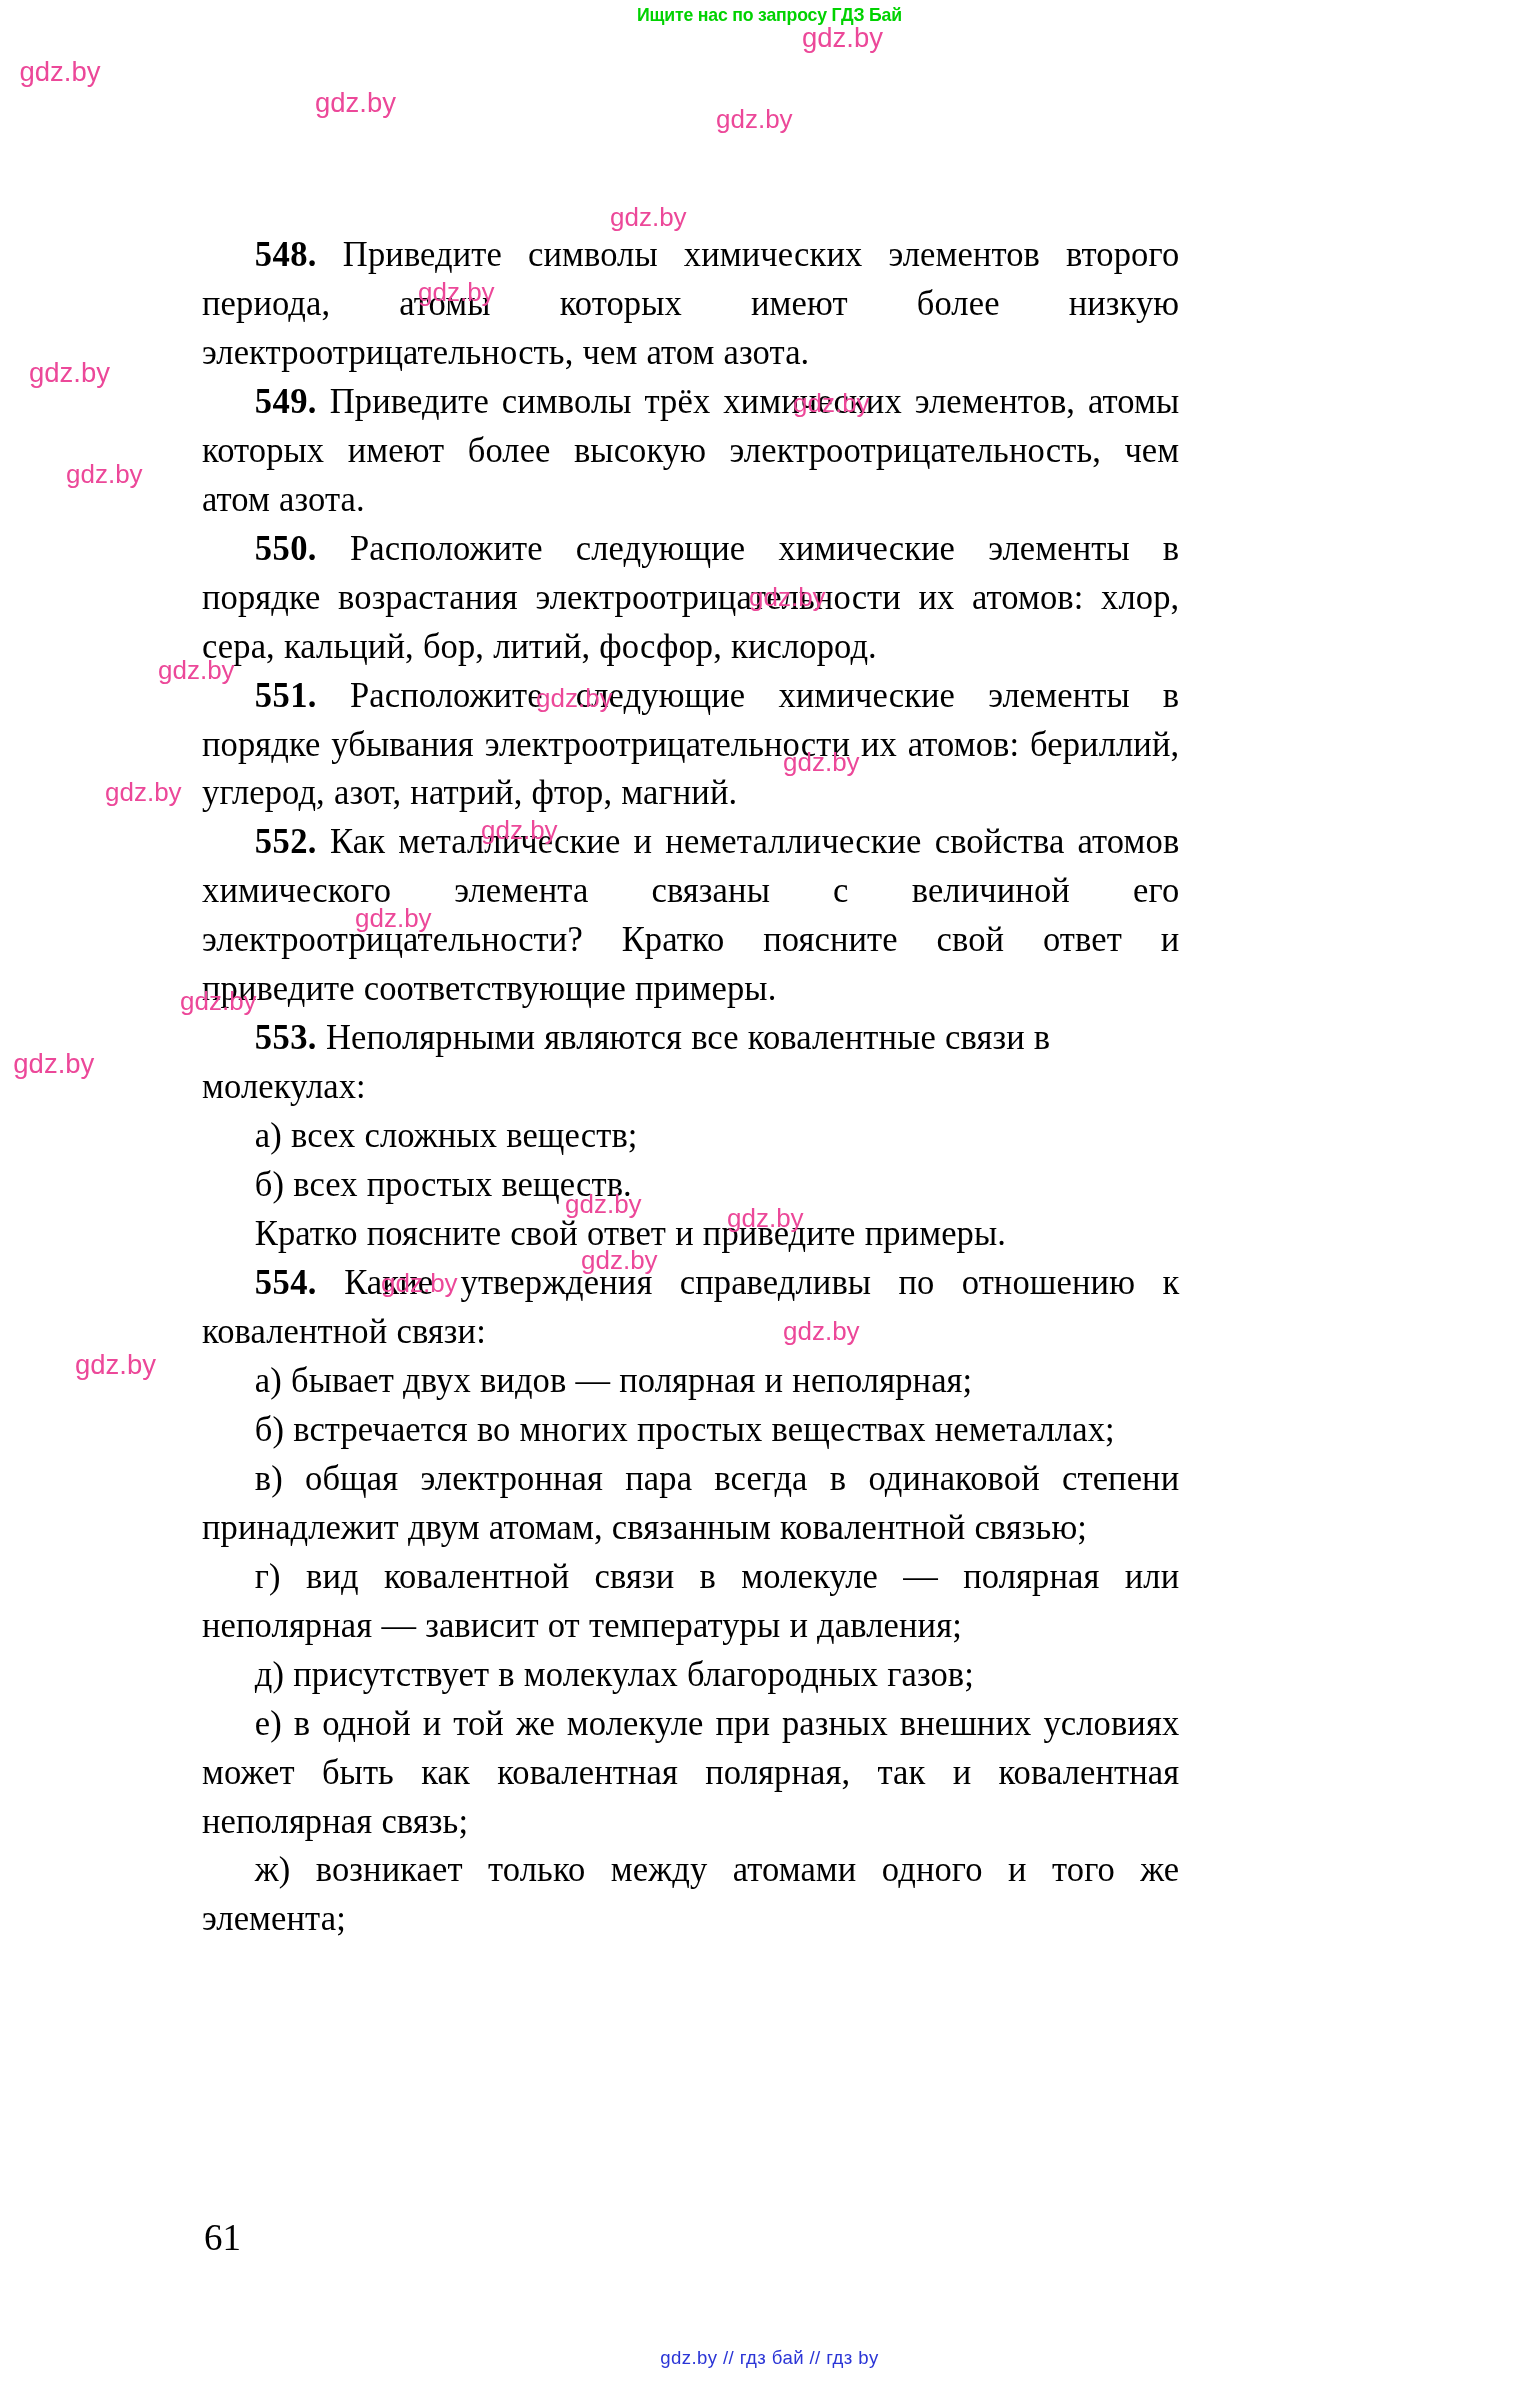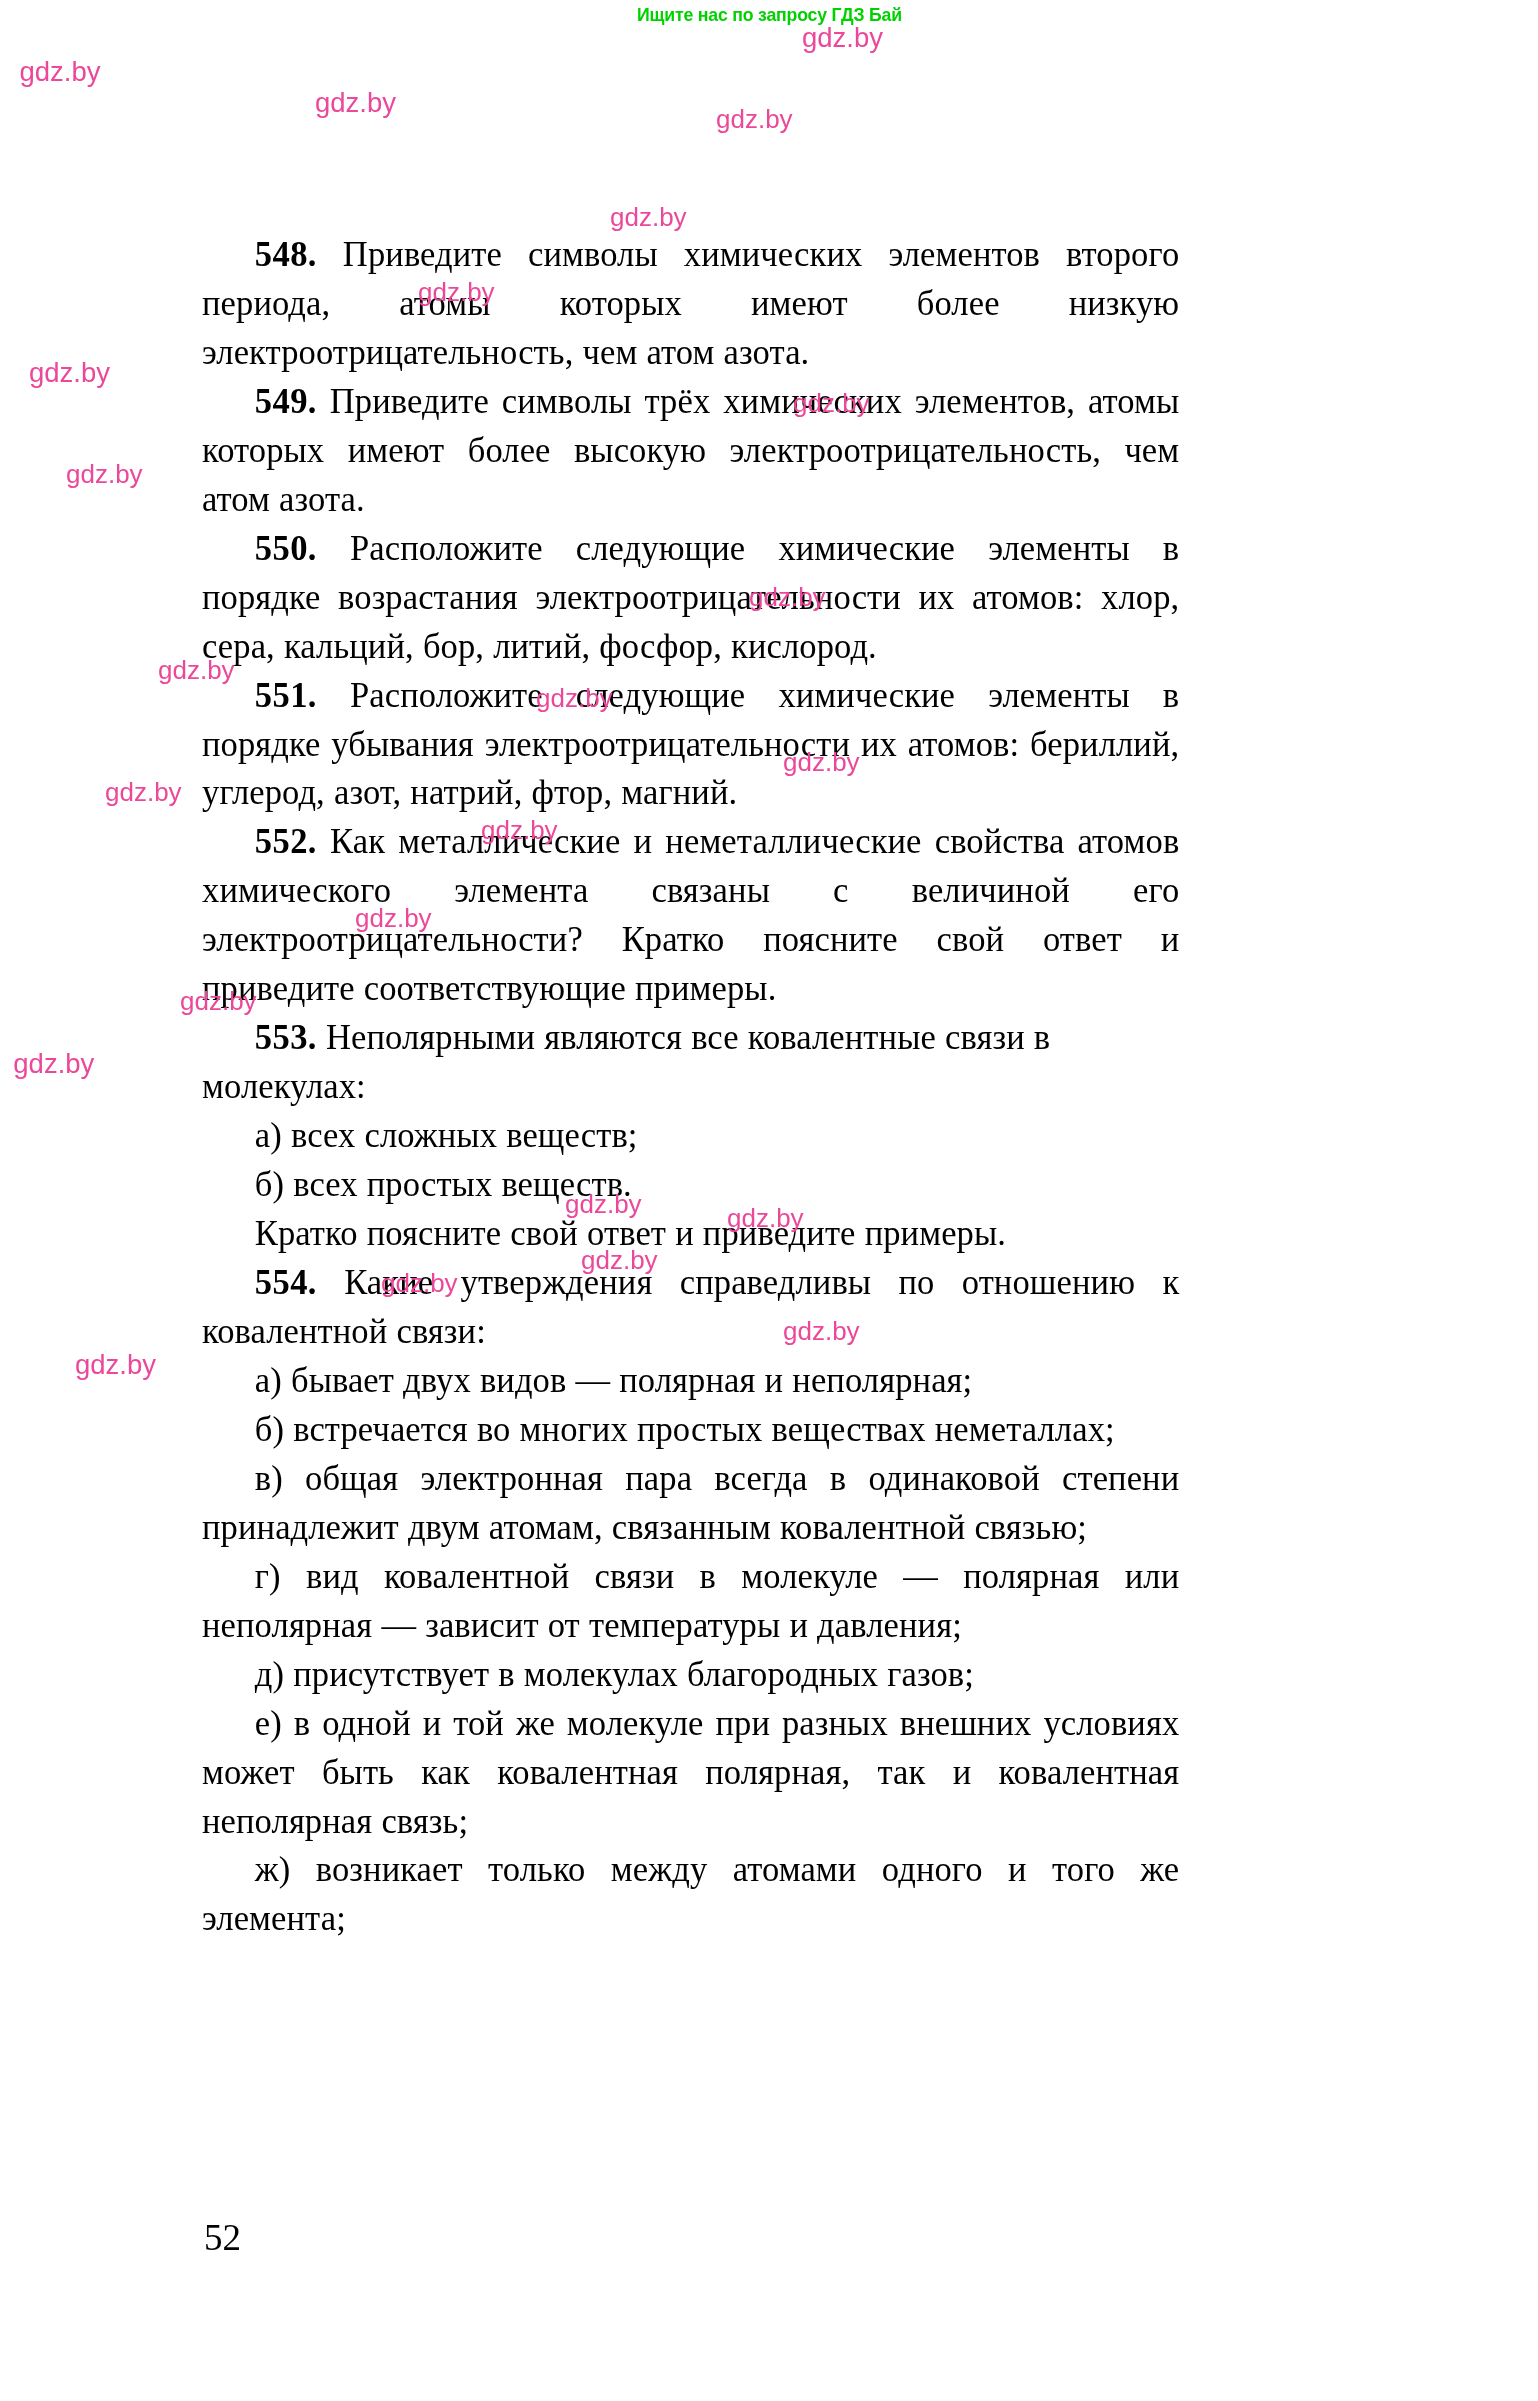--- a/index.html
+++ b/index.html
@@ -143,23 +143,24 @@
     <p class="para indent">а) бывает двух видов — полярная и неполярная;</p>
     <p class="para indent">б) встречается во многих простых веществах неметаллах;</p>
     <p class="para indent">в) общая электронная пара всегда в одинаковой степени принадлежит двум атомам, связанным ковалентной связью;</p>
     <p class="para indent">г) вид ковалентной связи в молекуле — полярная или неполярная — зависит от температуры и давления;</p>
     <p class="para indent last-flush">д) присутствует в молекулах благородных газов;</p>
     <p class="para indent">е) в одной и той же молекуле при разных внешних условиях может быть как ковалентная полярная, так и ковалентная неполярная связь;</p>
     <p class="para indent">ж) возникает только между атомами одного и того же элемента;</p>
 
   </div>
 
-  <div class="page-number">52</div>
+  <div class="page-number">61</div>
 
 
+  <div class="bottom-links">gdz.by  //  гдз бай  //  гдз by</div>
 
   <div id="watermark-layer">
       <div class="wm" style="left: 802px; top: 22px; font-size: 27.5px;">gdz.by</div>
       <div class="wm" style="left: 19.5px; top: 56px; font-size: 27.5px;">gdz.by</div>
       <div class="wm" style="left: 315px; top: 87px; font-size: 27.5px;">gdz.by</div>
       <div class="wm" style="left: 716px; top: 104px; font-size: 26px;">gdz.by</div>
       <div class="wm" style="left: 610px; top: 202px; font-size: 26px;">gdz.by</div>
       <div class="wm" style="left: 418px; top: 277px; font-size: 26px;">gdz.by</div>
       <div class="wm" style="left: 29px; top: 357px; font-size: 27.5px;">gdz.by</div>
       <div class="wm" style="left: 793px; top: 388px; font-size: 26px;">gdz.by</div>

